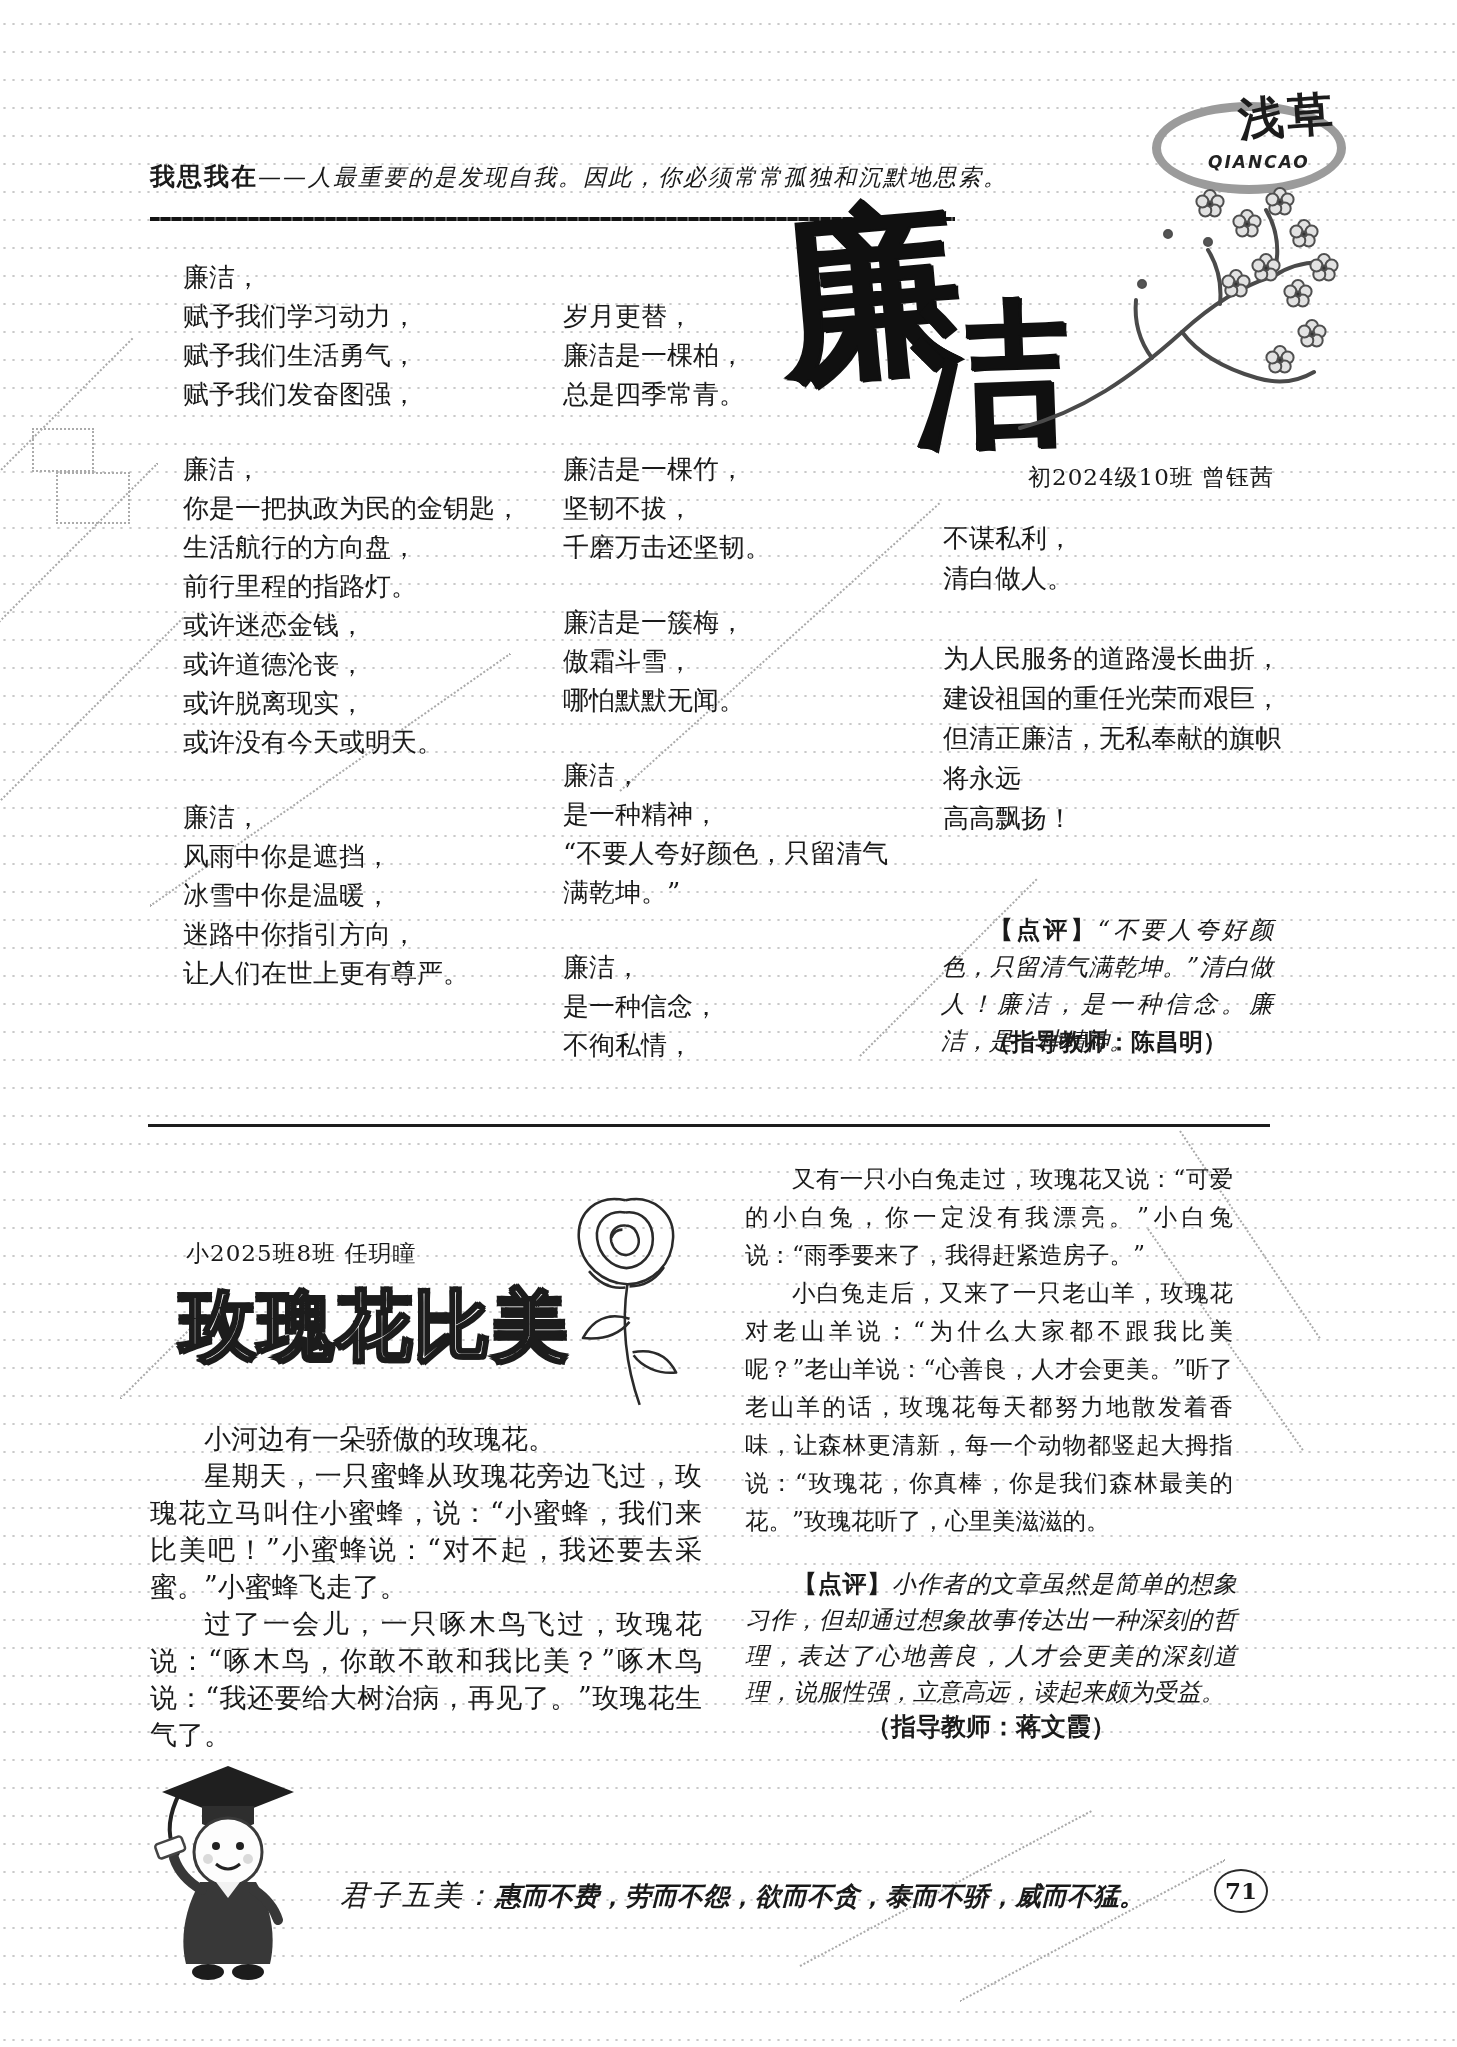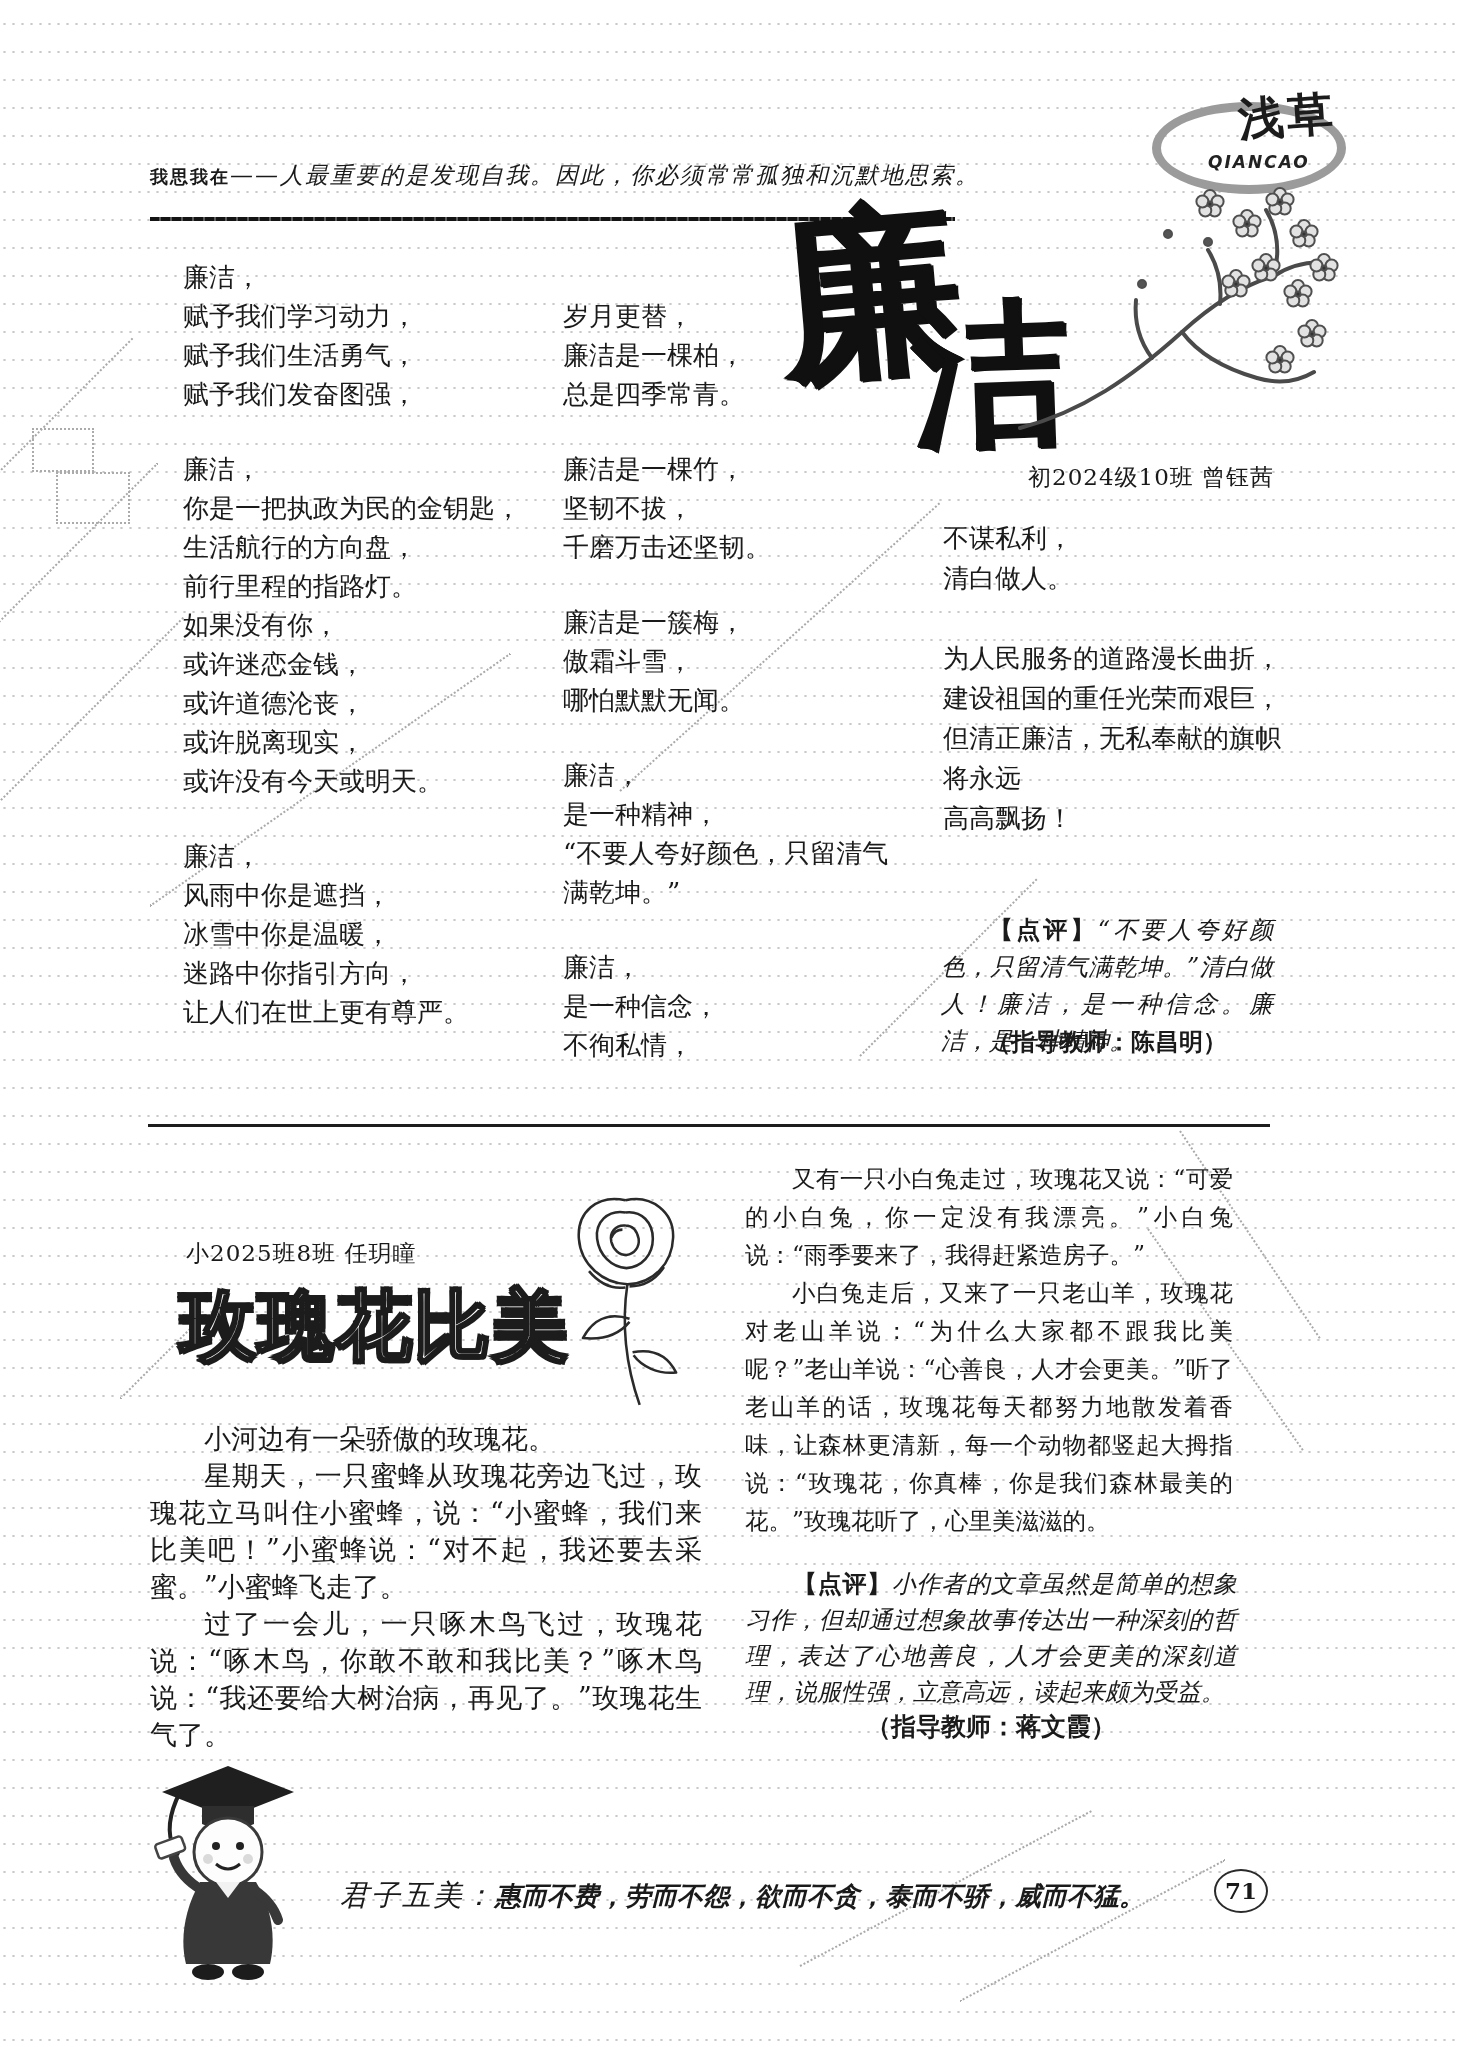--- a/index.html
+++ b/index.html
@@ -22,21 +22,21 @@
   .d7{left:120px;top:1398px;width:115px;transform:rotate(-45deg);}
   .d8{left:1148px;top:1228px;width:270px;transform:rotate(55deg);}
   .d9{left:800px;top:1965px;width:330px;transform:rotate(-28deg);}
   .d10{left:960px;top:2000px;width:300px;transform:rotate(-28deg);}
   .d11{left:1180px;top:1130px;width:250px;transform:rotate(56deg);}
   .dbox{position:absolute;border:2px dotted #ababab;}
   .b1{left:32px;top:428px;width:58px;height:40px;}
   .b2{left:56px;top:472px;width:70px;height:48px;}
   
   .header{position:absolute;left:150px;top:160px;white-space:nowrap;}
-  .hb{font-size:18px;font-weight:800;letter-spacing:2px;}
+  .hb{font-size:25px;font-weight:800;letter-spacing:2px;}
   .hr{font-size:23px;font-style:italic;letter-spacing:2px;}
   .header-rule{position:absolute;left:150px;top:217px;width:805px;height:4px;
     background:repeating-linear-gradient(90deg,#141414 0 9px,#5a5a5a 9px 11px);}
   .logo{position:absolute;left:1152px;top:86px;width:210px;height:110px;}
   .logo-ellipse{position:absolute;left:0;top:16px;width:176px;height:74px;
     border:9px solid #9b9b9b;border-radius:50%;}
   .logo-cn{position:absolute;left:86px;top:0px;font-size:46px;font-weight:900;
     letter-spacing:3px;transform:rotate(-4deg);color:#1c1c1c;}
   .logo-en{position:absolute;left:56px;top:66px;font-size:17px;font-weight:700;
     font-style:italic;letter-spacing:2px;color:#222;
@@ -158,21 +158,20 @@
   <div class="poem col1">
       <div class="line">廉洁，</div>
       <div class="line">赋予我们学习动力，</div>
       <div class="line">赋予我们生活勇气，</div>
       <div class="line">赋予我们发奋图强，</div>
       <div class="line gap"></div>
       <div class="line">廉洁，</div>
       <div class="line">你是一把执政为民的金钥匙，</div>
       <div class="line">生活航行的方向盘，</div>
       <div class="line">前行里程的指路灯。</div>
-      <div class="line">如果没有你，</div>
       <div class="line">或许迷恋金钱，</div>
       <div class="line">或许道德沦丧，</div>
       <div class="line">或许脱离现实，</div>
       <div class="line">或许没有今天或明天。</div>
       <div class="line gap"></div>
       <div class="line">廉洁，</div>
       <div class="line">风雨中你是遮挡，</div>
       <div class="line">冰雪中你是温暖，</div>
       <div class="line">迷路中你指引方向，</div>
       <div class="line">让人们在世上更有尊严。</div>

